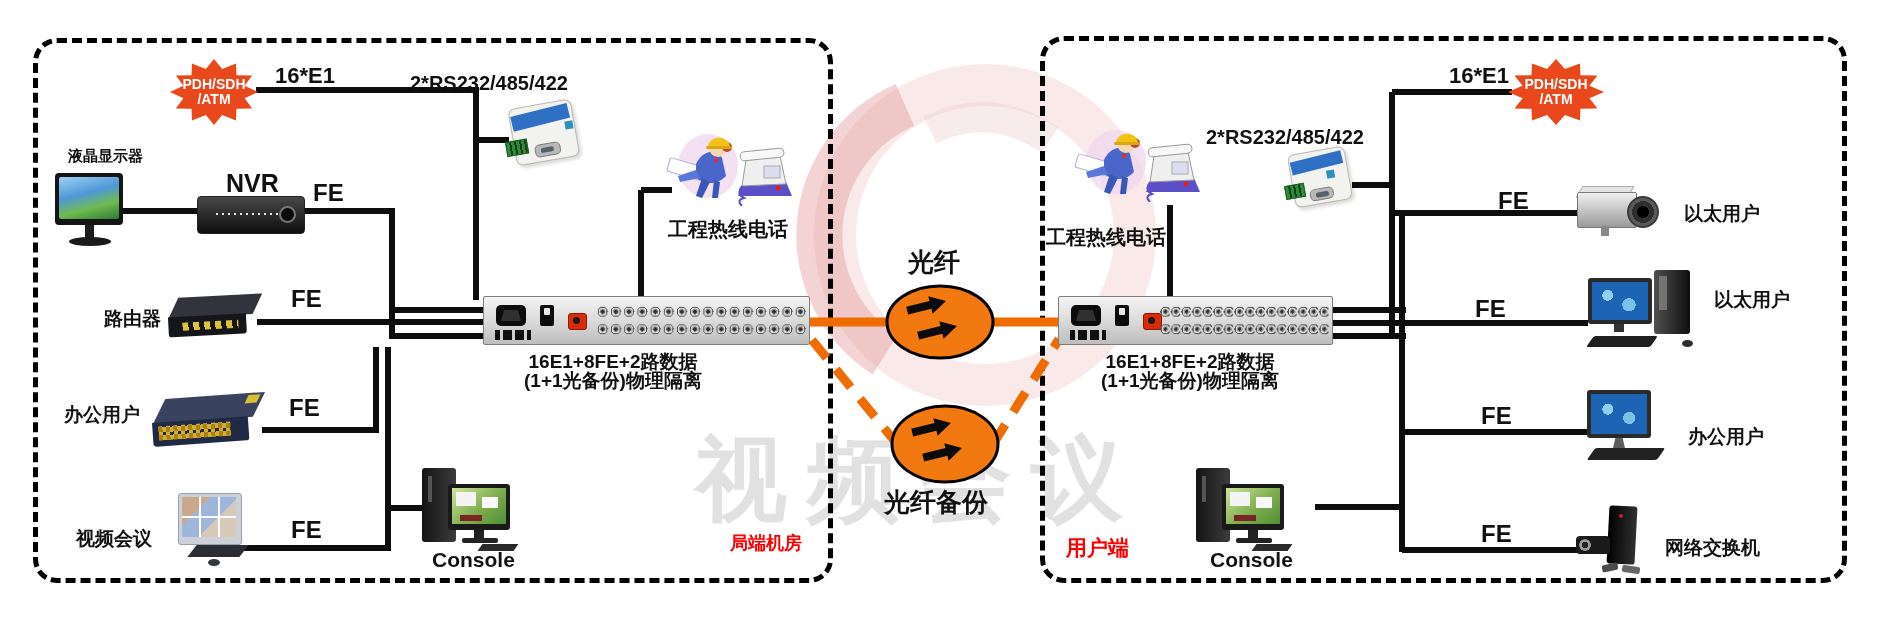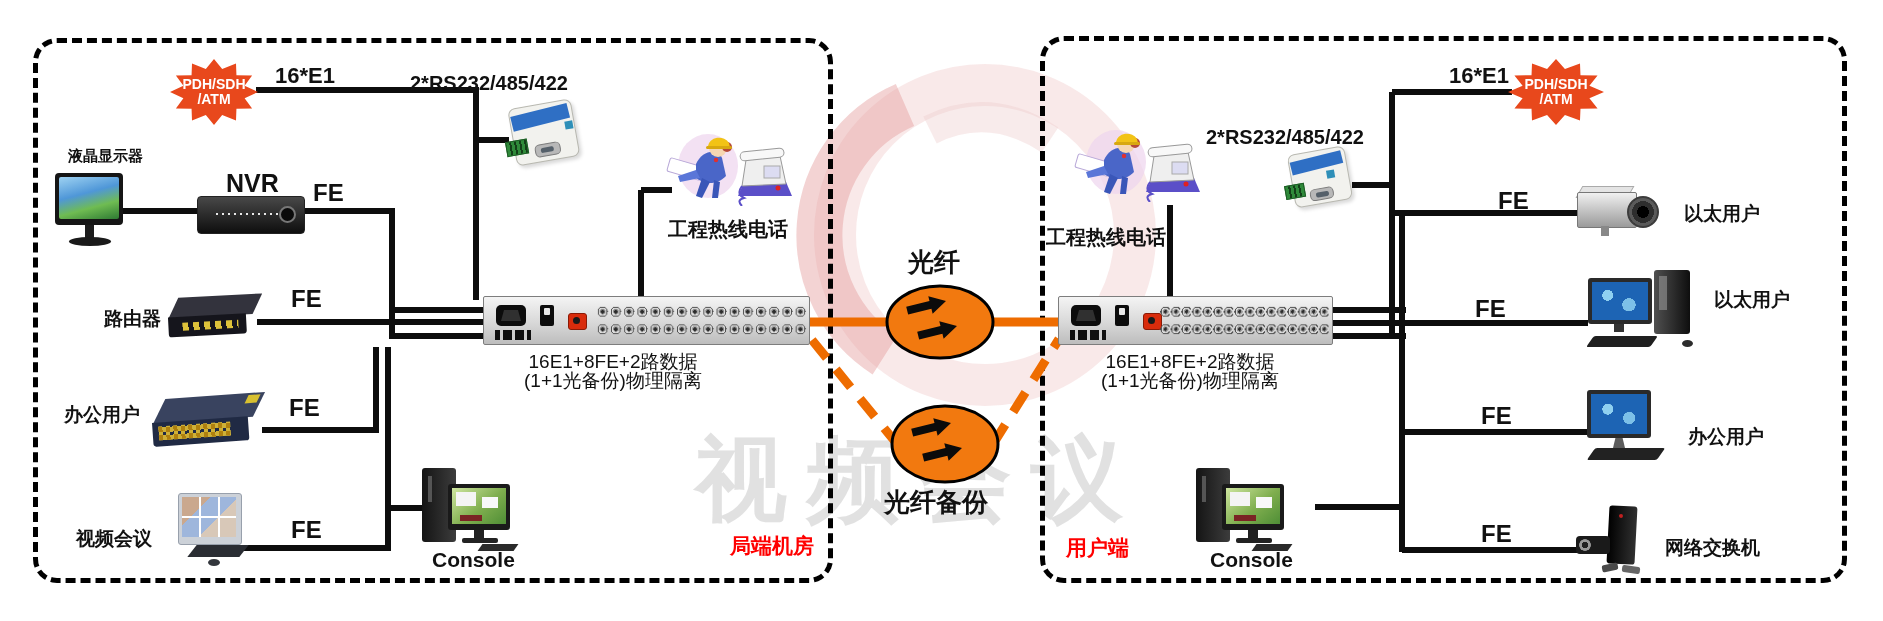--- a/index.html
+++ b/index.html
@@ -111,21 +111,21 @@
   .opc .st{position:absolute;left:26px;top:48px;width:12px;height:10px;background:#5c5c5c;clip-path:polygon(20% 0,80% 0,100% 100%,0 100%)}
   .opc .kb{position:absolute;left:4px;top:58px;width:70px;height:12px;background:#222;transform:skewX(-35deg);border-radius:2px}
   
   .vct{position:absolute}
   .vct .slab{position:absolute;left:32px;top:0;width:28px;height:58px;background:linear-gradient(90deg,#000,#303030);border-radius:3px;transform:rotate(3deg)}
   .vct .slab:after{content:"";position:absolute;left:10px;top:8px;width:4px;height:4px;background:#c02020;border-radius:50%}
   .vct .cu{position:absolute;left:0;top:30px;width:34px;height:18px;background:#1a1a1a;border-radius:4px}
   .vct .cu:after{content:"";position:absolute;left:3px;top:3px;width:12px;height:12px;border-radius:50%;background:radial-gradient(circle,#222 0 40%,#999 40% 70%,#444 70%)}
   .vct .rm1{position:absolute;left:26px;top:58px;width:16px;height:7px;background:#4a4a4a;border-radius:2px;transform:rotate(-12deg)}
   .vct .rm2{position:absolute;left:46px;top:60px;width:18px;height:7px;background:#666;border-radius:2px;transform:rotate(8deg)}
-  .muxlbl{position:absolute;width:290px;text-align:center;font-weight:normal;font-size:19px;line-height:19px;color:#111}
+  .muxlbl{position:absolute;width:290px;text-align:center;font-weight:bold;font-size:19px;line-height:19px;color:#111}
 </style>
 </head>
 <body>
 
 <div class="canvas">
 
   <svg class="abs" style="left:0;top:0" width="1883" height="621">
     <g>
       <circle cx="985" cy="235" r="150" fill="none" stroke="rgba(238,198,198,0.38)" stroke-width="42"></circle>
       <path d="M 905 105 A 142 142 0 0 0 885 355" fill="none" stroke="rgba(228,158,158,0.45)" stroke-width="46"></path>
@@ -247,21 +247,21 @@
   <div class="conpc" style="left:422px;top:468px;width:96px;height:86px">
     <div class="tw"></div>
     <div class="mon"></div>
     <div class="sc"></div>
     <div class="st"></div>
     <div class="bs"></div>
     <div class="kb"></div>
   </div>
   <div class="lbl" style="left:432px;top:548px;font-size:21px">Console</div>
 
-  <div class="lbl red" style="left:730px;top:534px;font-size:21px">局端机房</div>
+  <div class="lbl red" style="left:730px;top:534px;font-size:18px">局端机房</div>
 
   <div class="lbl" style="left:908px;top:248px;font-size:26px">光纤</div>
   <div class="lbl" style="left:884px;top:488px;font-size:26px">光纤备份</div>
 
   <svg class="abs" style="left:1072px;top:120px" width="130" height="82" viewBox="0 0 130 82">
     <g>
       <ellipse cx="44" cy="42" rx="30" ry="32" fill="#eed4ee" opacity=".7"></ellipse>
       <rect x="4" y="38" width="34" height="14" rx="2" fill="#fff" stroke="#b8a8d8" transform="rotate(16 21 45)"></rect>
       <path d="M32 40 C38 26 54 24 58 34 L62 52 C52 62 40 60 32 54 Z" fill="#4a66c8"></path>
       <path d="M32 46 L14 52 L16 58 L36 54 Z" fill="#5a76d8"></path>

